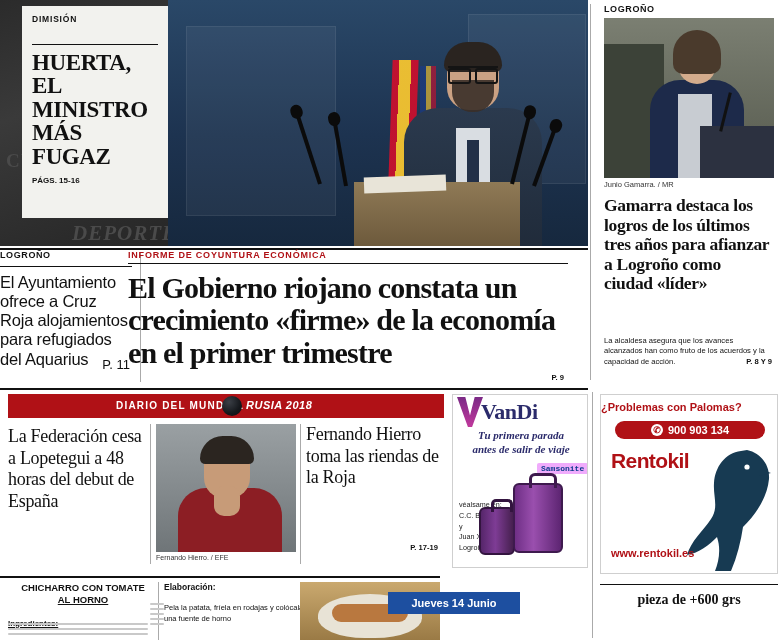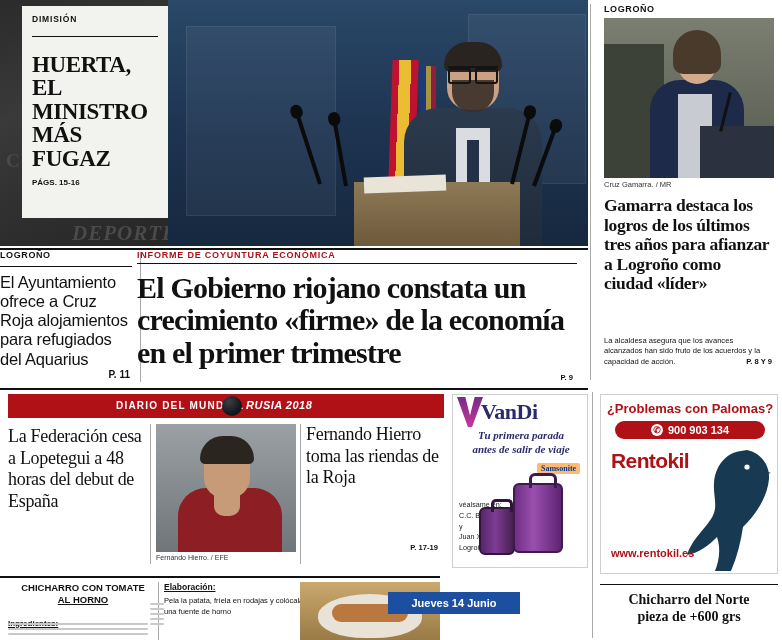--- a/index.html
+++ b/index.html
@@ -39,21 +39,21 @@
     font-family:"Liberation Serif", serif;
     font-weight:700; letter-spacing:1px;
   }
   #lead-white {
     position:absolute; left:22px; top:6px; width:146px; height:212px;
     background:#f2f2ee; color:#111; padding:8px 10px 6px 10px;
   }
   #lead-kicker {
     font-family:"Liberation Sans", sans-serif;
     font-size:8.5px; font-weight:700; letter-spacing:0.8px;
-    padding-bottom:12px; border-bottom:1px solid #111; margin-bottom:16px;
+    padding-bottom:20px; border-bottom:1px solid #111; margin-bottom:6px;
   }
   #lead-headline {
     font-family:"Liberation Serif", serif;
     font-weight:700; font-size:23px; line-height:1.02;
     letter-spacing:-0.4px; margin-bottom:8px;
   }
   #lead-deck {
     font-family:"Liberation Sans", sans-serif;
     font-size:9px; line-height:1.38; color:#1a1a1a;
   }
@@ -207,27 +207,27 @@
     position:absolute; left:0; top:250px; width:138px; height:134px;
     padding-right:6px;
   }
   #aquarius .kicker { padding-bottom:4px; }
   #aquarius-rule { border-top:1px solid #111; margin:2px 0 6px 0; }
   #aquarius-headline {
     font-family:Liberation Sans, sans-serif;
     font-weight:400; font-size:16.5px; line-height:1.16; letter-spacing:-0.2px;
   }
   #aquarius-page {
-    position:absolute; right:8px; bottom:4px;
-    font-family:"Liberation Sans", sans-serif; font-size:10px; font-weight:700;
+    position:absolute; right:8px; bottom:12px;
+    font-family:"Liberation Sans", sans-serif; font-size:13px; font-weight:400;
   }
 
   
   #coyuntura {
-    position:absolute; left:137px; top:250px; width:440px; height:134px;
+    position:absolute; left:128px; top:250px; width:440px; height:134px;
   }
   #coyuntura-kicker {
     color:#b01116;
     font-family:"Liberation Sans", sans-serif;
     font-size:9px; font-weight:700; letter-spacing:0.8px; text-transform:uppercase;
     padding-bottom:3px;
   }
   #coyuntura-rule { border-top:1px solid #111; margin-bottom:8px; }
   #coyuntura-headline {
     font-family:"Liberation Serif", serif;
@@ -340,22 +340,22 @@
     position:absolute; left:6px; top:48px; width:124px;
     font-family:"Liberation Serif", serif; font-size:11px; font-style:italic;
     font-weight:700; color:#2b2b6b; text-align:center;
   }
   #vandi-info {
     position:absolute; left:6px; top:70px; width:76px;
     font-family:"Liberation Sans", sans-serif; font-size:7.2px; line-height:1.5; color:#222;
   }
   #vandi-brand {
     position:absolute; left:84px; top:68px;
-    font-family:Liberation Serif, serif; font-size:8px; font-weight:700; color:#0b3b8c;
-    background:#fdba74; padding:1px 4px; border-radius:2px;
+    font-family:Liberation Mono, monospace; font-size:8px; font-weight:700; color:#0b3b8c;
+    background:#f0abfc; padding:1px 4px; border-radius:2px;
   }
   .suitcase {
     position:absolute; border-radius:6px;
   }
   #suitcase-big {
     left:60px; top:88px; width:50px; height:70px;
     background:linear-gradient(90deg,#6f2f86,#9a4fae 40%,#5d2572);
     border:2px solid #3e1a4e;
   }
   #suitcase-big:before{
@@ -371,22 +371,22 @@
     content:""; position:absolute; left:10px; top:-10px; width:16px; height:10px;
     border:3px solid #33143f; border-bottom:none; border-radius:5px 5px 0 0;
   }
 
   
   #rentokil-ad {
     position:absolute; left:600px; top:394px; width:178px; height:180px;
     border:1px solid #cfcfcf; background:#fff; overflow:hidden;
   }
   #rentokil-title {
-    position:absolute; left:0; top:6px; width:178px; text-align:center;
-    font-family:"Liberation Sans", sans-serif; font-size:13px; font-weight:700; color:#b01116;
+    position:absolute; left:0; top:6px; width:178px; 
+    font-family:"Liberation Sans", sans-serif; font-size:11px; font-weight:700; color:#b01116;
   }
   #rentokil-phone {
     position:absolute; left:14px; top:26px; width:150px; height:18px;
     background:#b01116; color:#fff; border-radius:9px;
     font-family:"Liberation Sans", sans-serif; font-size:11px; font-weight:700;
     display:flex; align-items:center; justify-content:center; gap:5px;
   }
   #rentokil-phone .ph {
     width:12px; height:12px; border-radius:50%; background:#fff; color:#b01116;
     font-size:9px; display:flex; align-items:center; justify-content:center;
@@ -423,21 +423,21 @@
   }
   #recipe-ingr {
     font-family:"Liberation Sans", sans-serif; font-size:8px; font-weight:700;
     text-align:left; text-decoration:underline; margin-top:14px;
   }
   #recipe-cols {
     position:absolute; left:164px; top:582px; width:170px; height:58px;
   }
   #elab-title {
     font-family:"Liberation Sans", sans-serif; font-size:8.5px; font-weight:700;
-    text-decoration:underline; margin-bottom:4px;
+    margin-bottom:11px;
   }
   #elab-text {
     font-family:"Liberation Sans", sans-serif; font-size:7.5px; line-height:1.45;
   }
   .fake-lines { margin-top:2px; }
   .fake-lines i {
     display:block; height:2px; background:#c9c9c9; margin:3px 0; border-radius:1px;
   }
   #recipe-vrule { position:absolute; left:158px; top:582px; height:58px; border-left:1px solid #aaa; }
   #recipe-photo {
@@ -533,24 +533,24 @@
       <div class="gp-bg"></div>
       <div class="gp-board"></div>
       <div class="gp-body"></div>
       <div class="gp-blouse"></div>
       <div class="gp-head"></div>
       <div class="gp-hair"></div>
       <div class="gp-lectern"></div>
       <div class="gp-mic"></div>
     </div>
 
-    <div id="gamarra-caption">Cruz Gamarra. / MR</div>
+    <div id="gamarra-caption">Junio Gamarra. / MR</div>
     <div id="gamarra-headline">Gamarra destaca los logros de los últimos tres años para afianzar a Logroño como ciudad «líder»</div>
     <div id="gamarra-deck">
-      <span>La alcaldesa asegura que los avances alcanzados han sido fruto de los acuerdos y la capacidad de acción.</span>
+      <span>La alcaldesa asegura que los avances alcanzados han como fruto de los acuerdos y la capacidad de acción.</span>
       <span id="gamarra-pages">P. 8 Y 9</span>
     </div>
   </div>
 
   <div id="sep-top"></div>
   <div id="vrule-2"></div>
 
   <div id="aquarius">
     <div class="kicker">LOGROÑO</div>
     <div id="aquarius-rule"></div>
@@ -660,17 +660,16 @@
     <div class="rp-dish"></div>
     <div class="rp-fish"></div>
   </div>
 
   <div id="date-bar">
     <span>Jueves 14 Junio</span>
   </div>
 
   <div id="sep-right-mid"></div>
   <div id="promo-bottom">
-    <div id="promo-line1">Chicharro del Norte</div>
     <div id="promo-line2">pieza de +600 grs</div>
   </div>
 
 </div>
 
 </body></html>

